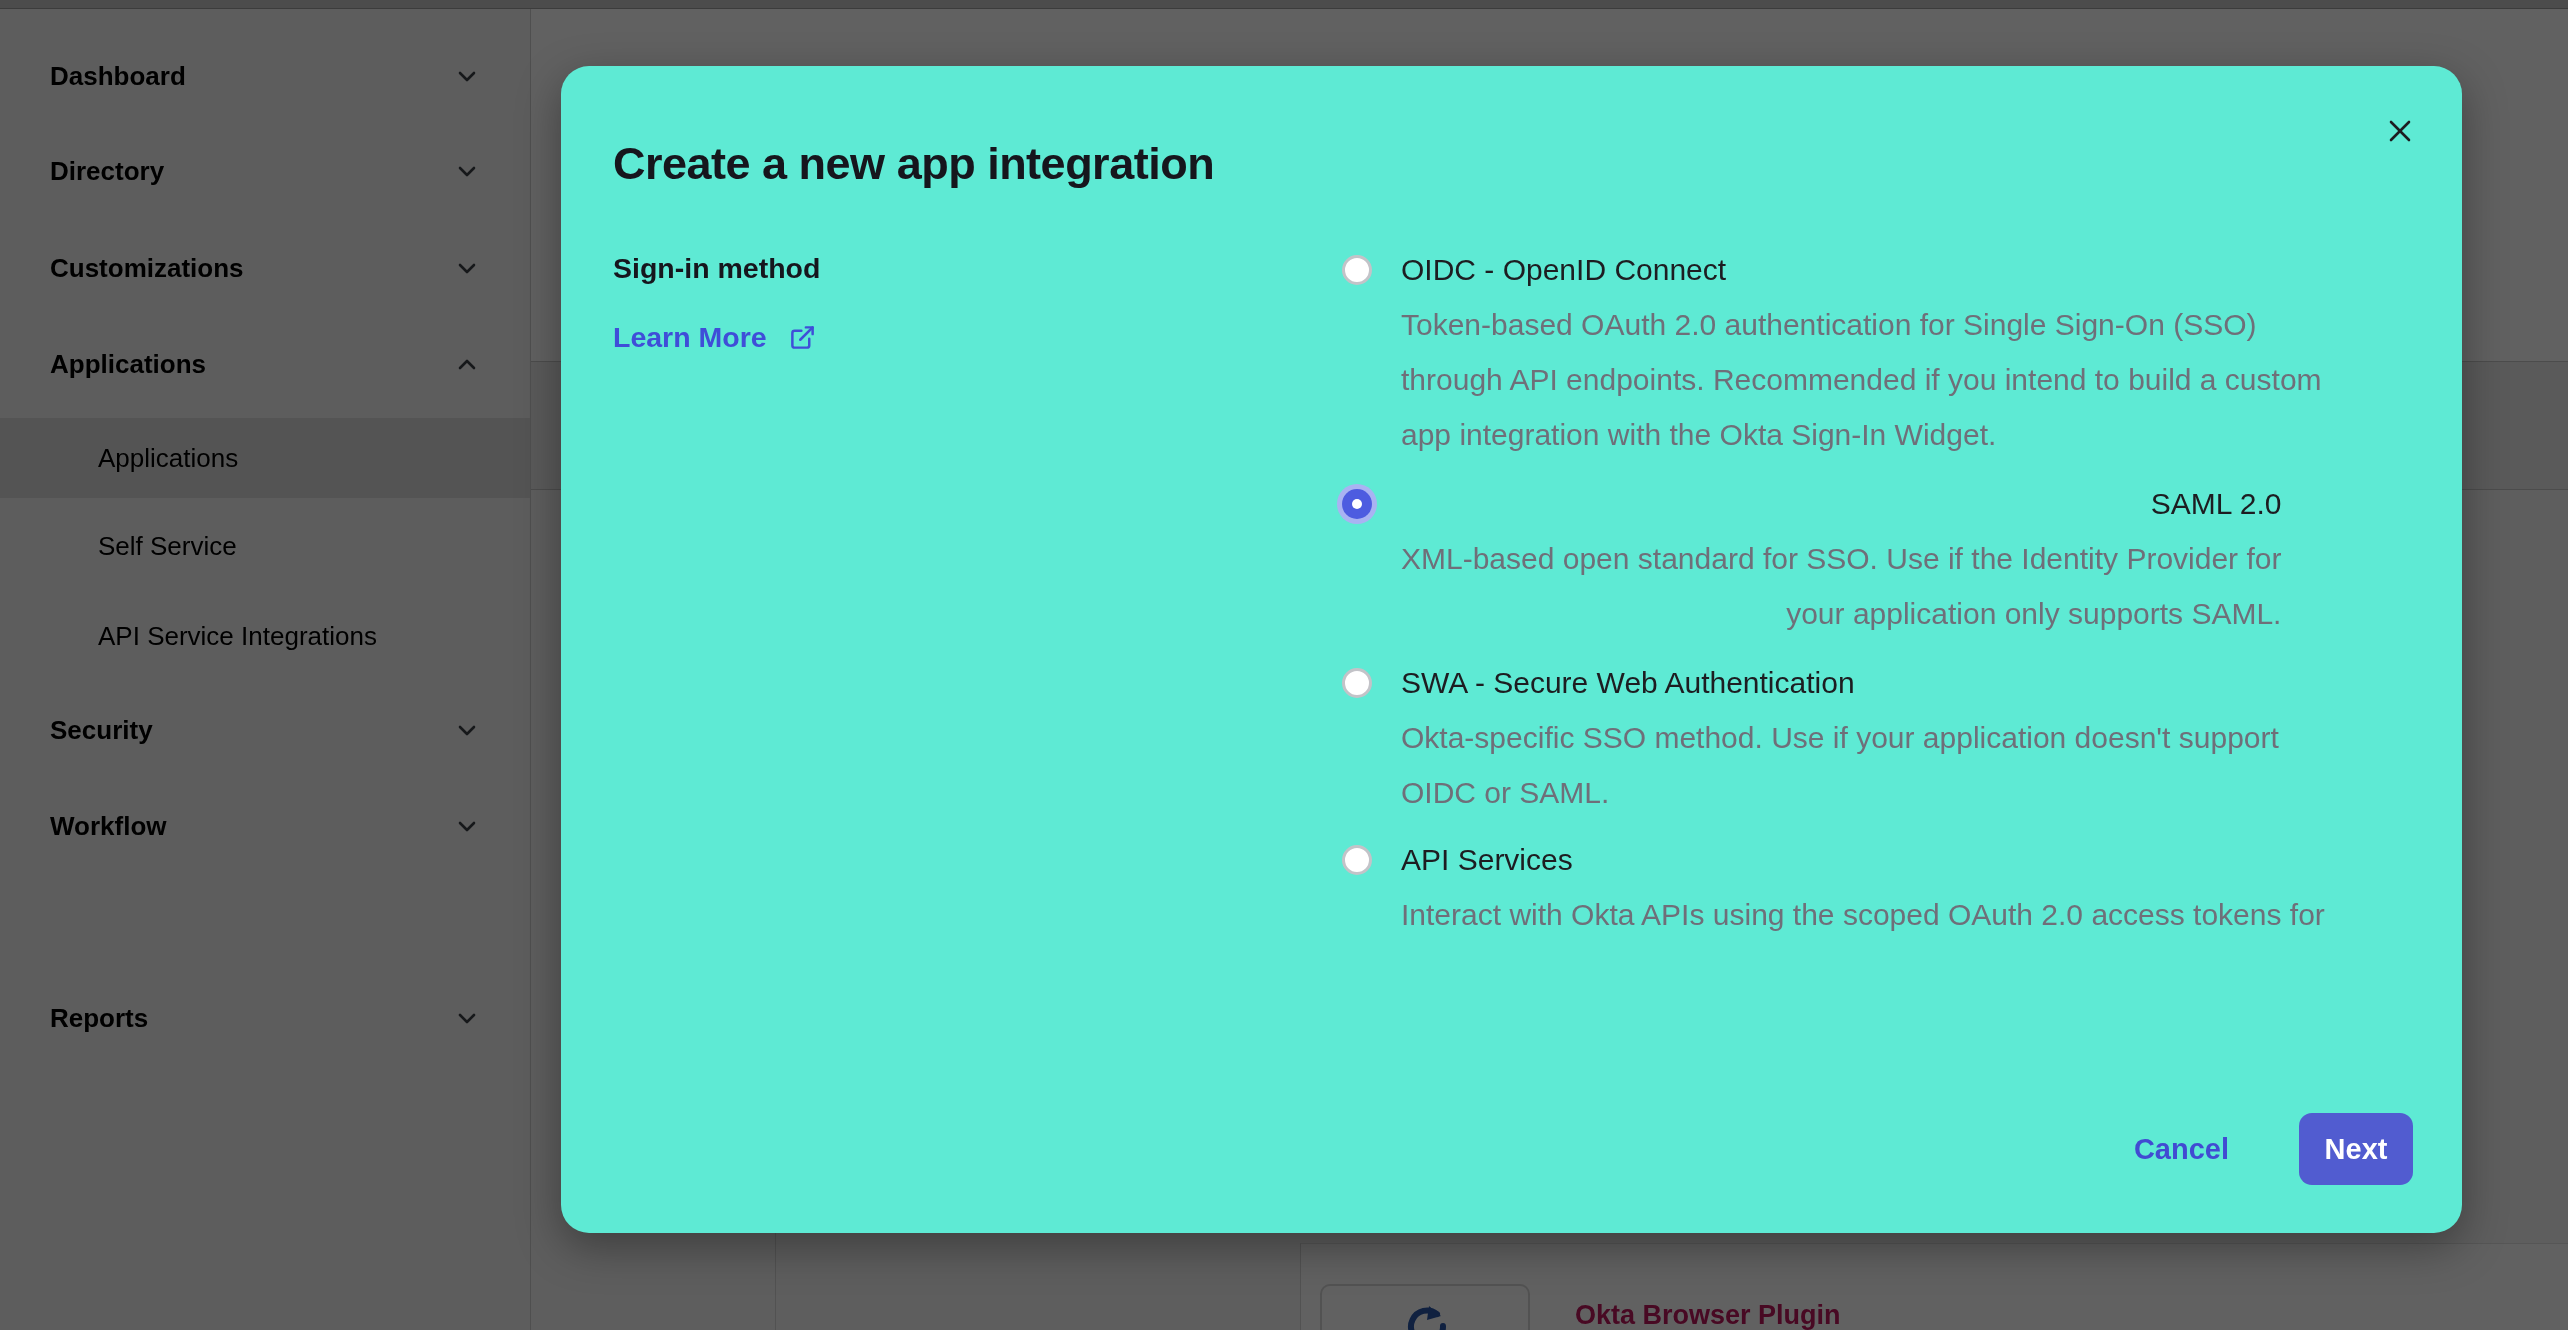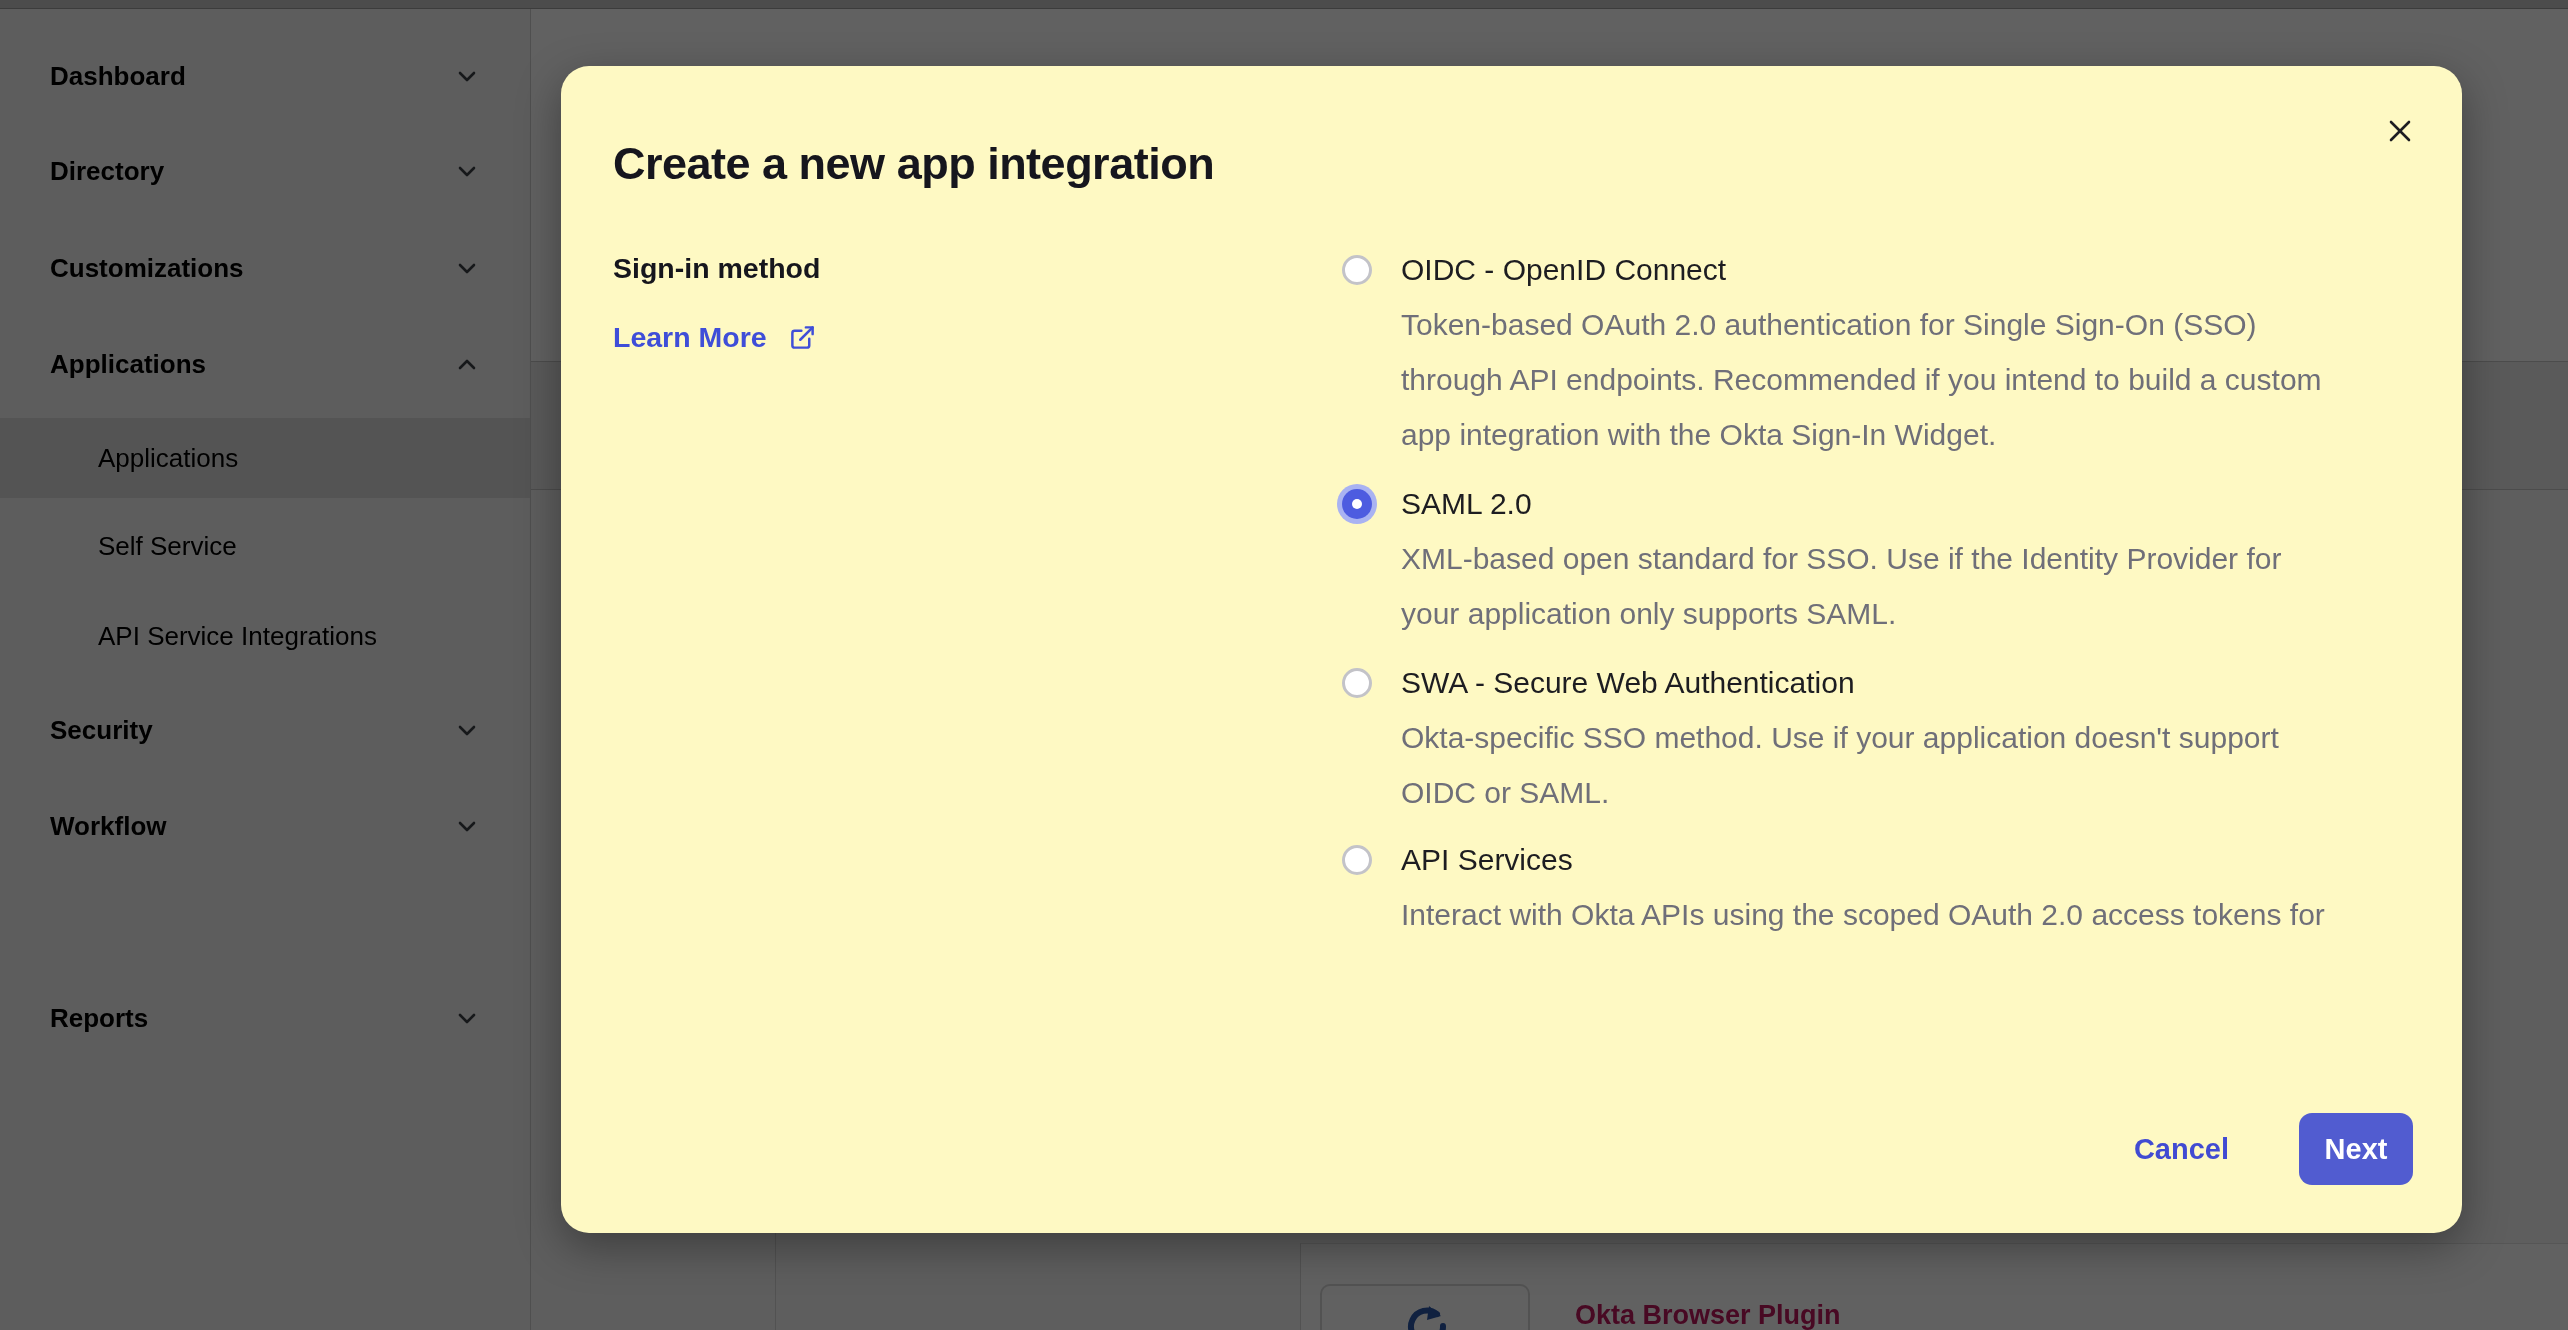--- a/index.html
+++ b/index.html
@@ -24,30 +24,30 @@
   .bg-vline{position:absolute;left:775px;top:1233px;width:1px;height:97px;background:#d8d8d8;}
   .bg-panel{position:absolute;left:1300px;top:1243px;width:1268px;height:87px;background:#ffffff;border-left:1px solid #d8d8d8;border-top:1px solid #e2e2e2;}
   .bg-card{position:absolute;left:1320px;top:1284px;width:206px;height:96px;background:#ffffff;border:2px solid #d8d8d8;border-radius:10px;}
   .bg-card svg{position:absolute;left:81px;top:18px;}
   .bg-link{position:absolute;left:1575px;top:1300px;font-size:27px;font-weight:700;color:#be185d;white-space:nowrap;}
   
   .scrim{position:absolute;inset:0;background:rgba(0,0,0,0.62);z-index:5;}
   
   .modal{
     position:absolute;left:561px;top:66px;width:1901px;height:1167px;z-index:10;
-    background:#fef9c3;border-radius:28px;box-shadow:0 14px 44px rgba(0,0,0,0.35);
+    background:#5eead4;border-radius:28px;box-shadow:0 14px 44px rgba(0,0,0,0.35);
   }
   .modal-close{position:absolute;left:1815px;top:41px;width:48px;height:48px;display:flex;align-items:center;justify-content:center;cursor:pointer;background:none;border:none;padding:0;}
   .modal-title{position:absolute;left:52px;top:72px;font-size:45px;font-weight:700;color:#16161d;letter-spacing:-0.5px;white-space:nowrap;}
   .signin-label{position:absolute;left:52px;top:186px;font-size:28.5px;font-weight:700;color:#16161d;white-space:nowrap;}
   .learn-more{position:absolute;left:52px;top:255px;display:flex;align-items:center;gap:22px;font-size:28.5px;font-weight:700;color:#3f4ed8;text-decoration:none;white-space:nowrap;cursor:pointer;}
   .options{position:absolute;left:781px;top:0;width:1090px;}
   .option{position:absolute;left:0;display:flex;}
   .opt-oidc{top:177px;}
-  .opt-saml{top:411px;}
+  .opt-saml{top:411px;text-align:right;}
   .opt-swa{top:590px;}
   .opt-api{top:767px;}
   .radio{flex:0 0 auto;width:30px;height:30px;margin-top:12px;border-radius:50%;box-sizing:border-box;border:3px solid #c3c3c8;background:#fff;cursor:pointer;}
   .radio.selected{
     border:none;background:#4d5ce0;box-shadow:0 0 0 5px #a9b3f2;position:relative;
   }
   .radio.selected::after{
     content:"";position:absolute;left:10px;top:10px;width:10px;height:10px;border-radius:50%;background:#ffffff;
   }
   .opt-text{margin-left:29px;}

